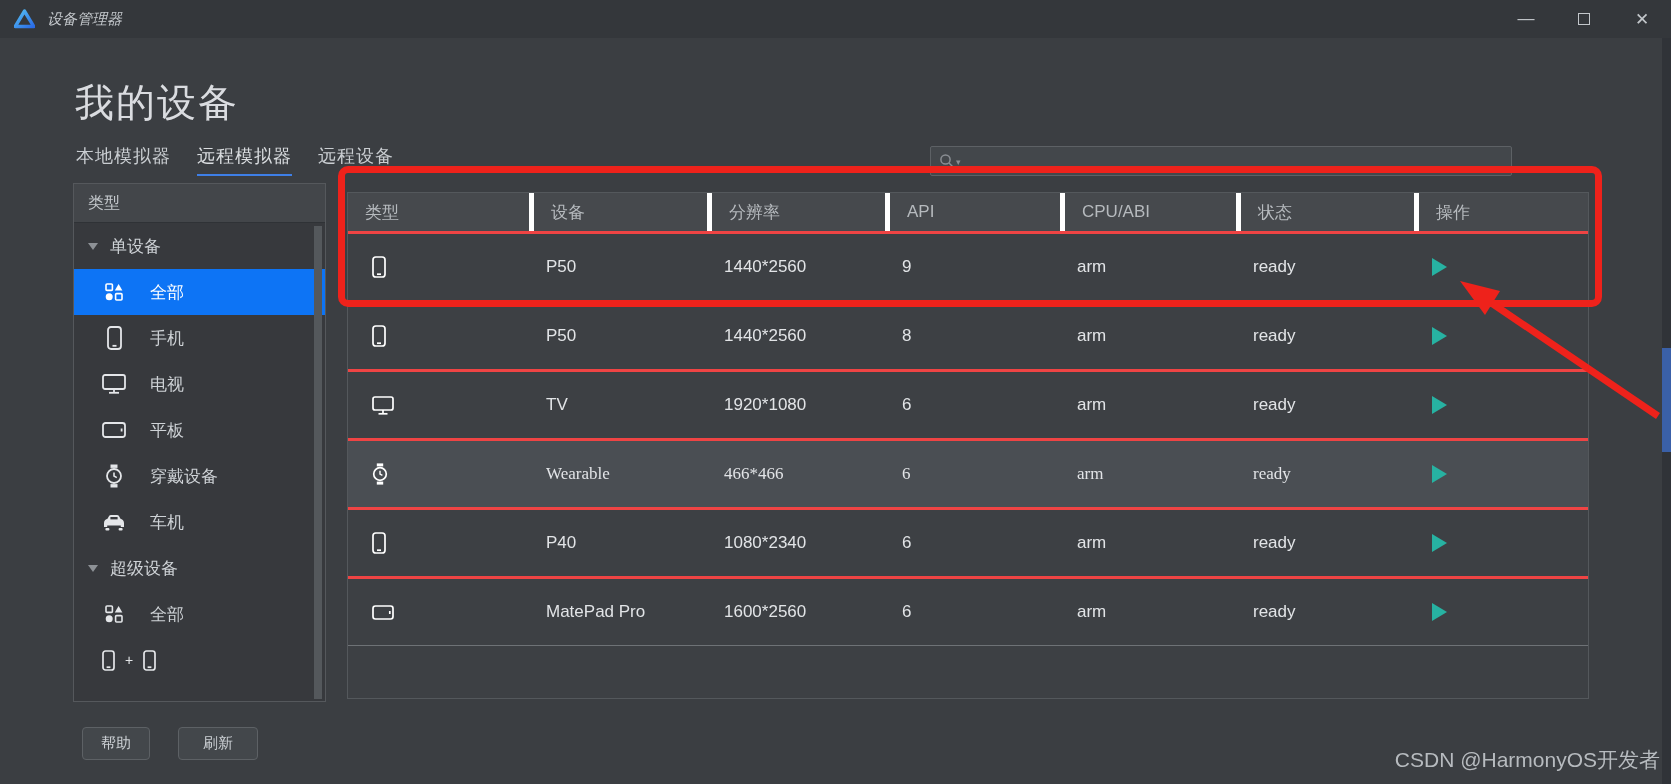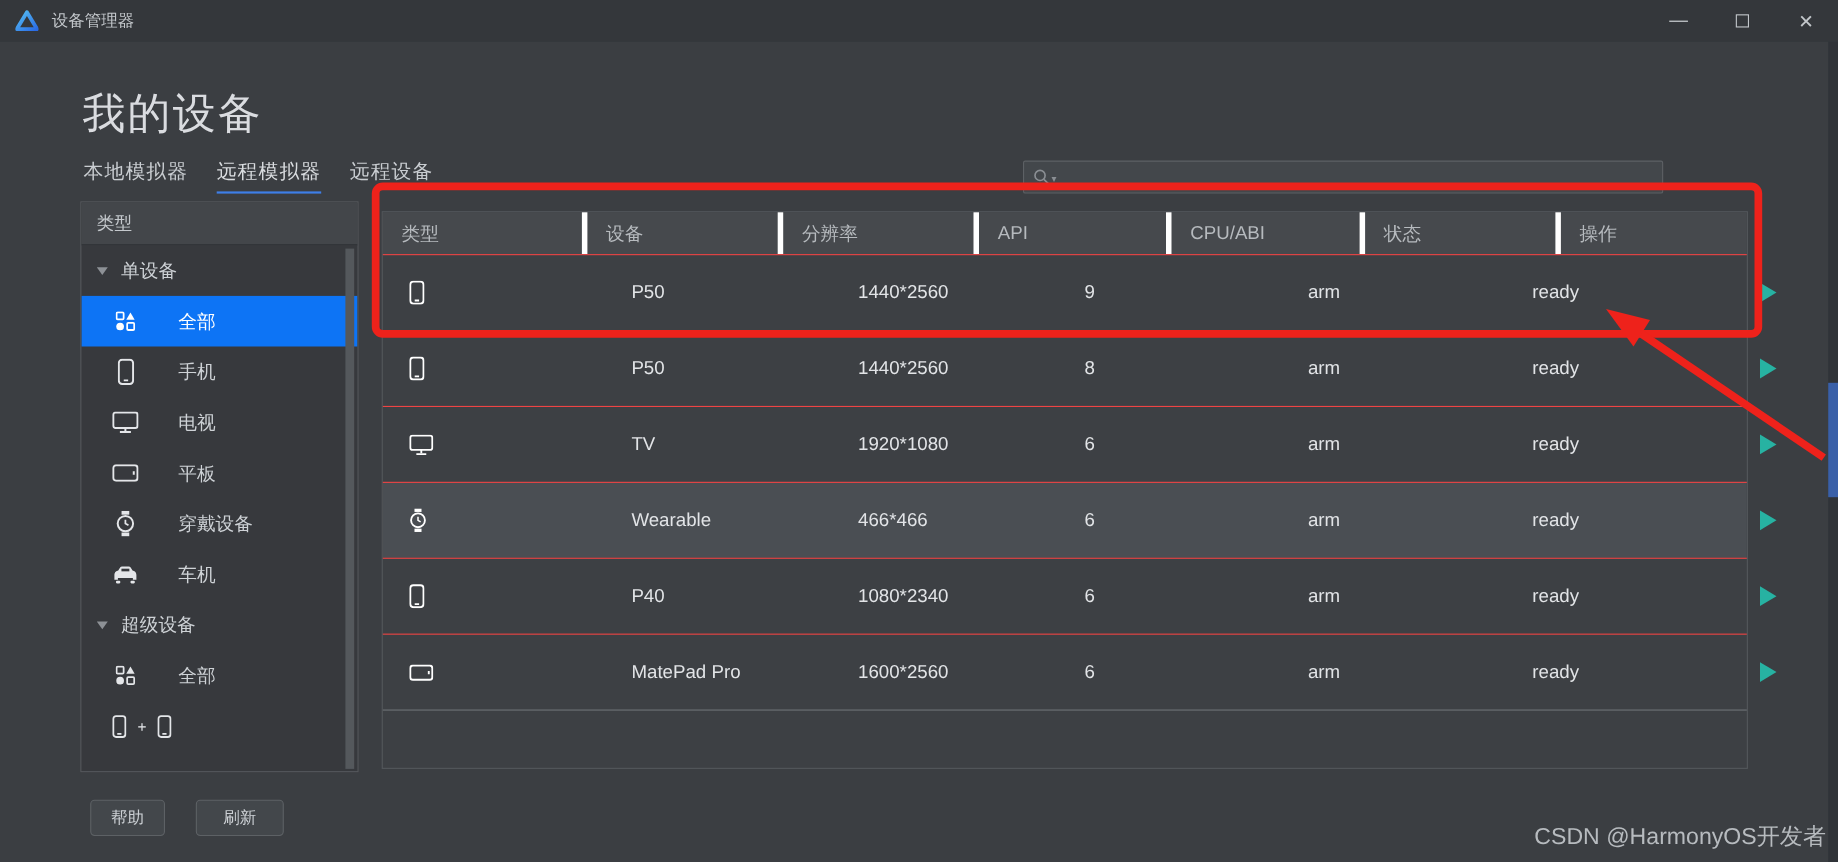--- a/index.html
+++ b/index.html
@@ -11,21 +11,21 @@
     color:#dfe1e4;
   }
   .cjk { font-family:"Liberation Serif","DejaVu Serif",serif; }
 
   
   .titlebar{
     position:absolute; left:0; top:0; width:1671px; height:38px;
     background:#34373b; display:flex; align-items:center;
   }
   .titlebar .logo{ margin-left:14px; display:flex; align-items:center; }
-  .titlebar .app-title{ margin-left:12px; font-size:15px; color:#c3c7cb; }
+  .titlebar .app-title{ margin-left:12px; font-size:15px; color:#c3c7cb;font-style:italic; }
   .win-controls{ position:absolute; right:0; top:0; height:38px; display:flex; align-items:center; }
   .win-btn{ width:58px; height:38px; display:flex; align-items:center; justify-content:center;
             color:#c3c7cb; font-size:17px; cursor:default; }
   .win-btn .maxbox{ width:12px; height:12px; border:1.5px solid #c3c7cb; display:block; }
 
   
   .page-title{ position:absolute; left:75px; top:76px; font-size:39px; color:#dadce0; letter-spacing:2px; }
   .tabs{ position:absolute; left:76px; top:144px; display:flex; gap:26px; }
   .tab{ font-size:18px; color:#c9cdd1; padding-bottom:6px; letter-spacing:1px; }
   .tab.active{ color:#d9dcdf; border-bottom:2px solid #3e7fe8; }
@@ -44,43 +44,43 @@
   .sidebar{ position:absolute; left:73px; top:183px; width:253px; height:519px;
             background:#37393d; border:1px solid #55585c; overflow:hidden; }
   .sb-header{ height:39px; background:#43464a; border-bottom:1px solid #2f3236;
               display:flex; align-items:center; padding-left:14px;
               font-size:16px; color:#c5c9cd; }
   .sb-item{ height:46px; display:flex; align-items:center; font-size:17px; color:#ced2d6; cursor:default; }
   .sb-group{ padding-left:14px; }
   .tri-down{ width:0; height:0; border-left:5.5px solid transparent; border-right:5.5px solid transparent;
              border-top:7px solid #8d9196; margin-right:12px; }
   .sb-child .ic{ width:24px; display:flex; justify-content:center; margin-left:28px; }
-  .sb-child .lbl{ margin-left:36px; }
+  .sb-child .lbl{ margin-left:24px; }
   .sb-child.selected{ background:#0d74f5; color:#ffffff; }
   .sb-combo{ margin-left:28px; display:flex; align-items:center; gap:10px; color:#e4e6e9; font-size:14px; }
   .sb-scroll{ position:absolute; right:3px; top:42px; width:8px; height:473px; background:#54585c; }
 
   
   .footer-btn{ position:absolute; top:727px; height:33px; background:#43474b;
                border:1px solid #5d6165; border-radius:4px; color:#ccd0d4; font-size:15px;
                display:flex; align-items:center; justify-content:center; cursor:default; }
   .btn-help{ left:82px; width:68px; }
   .btn-refresh{ left:178px; width:80px; }
 
   
   .devtable{ position:absolute; left:347px; top:192px; width:1242px; height:507px;
              background:#3d4044; border:1px solid #54585c; display:flex; flex-direction:column; }
   .cols{ display:grid; grid-template-columns:181px 178px 178px 175px 176px 178px 1fr; }
   .thead{ height:38px; background:#46494d; color:#b6babe; }
   .thead .cell{ display:flex; align-items:center; padding-left:17px; font-size:17px; border-left:5px solid #ffffff; }
   .thead .cell:first-child{ border-left:none; }
-  .trow{ height:69px; border-top:1px solid #ef4444; color:#e2e4e7; font-size:17px; cursor:default;gap:28px; }
+  .trow{ height:69px; border-top:3px solid #ef4444; color:#e2e4e7; font-size:17px; cursor:default; }
   .trow .cell{ display:flex; align-items:center; padding-left:17px; }
   .trow .cell.icon-cell{ padding-left:24px; }
-  .trow.hl{ background:#4a4e53; }
+  .trow.hl{ background:#4a4e53;font-family:Liberation Serif, serif; }
   .tfiller{ flex:1; border-top:1px solid #6e7276; }
   .playbtn{ display:flex; align-items:center; cursor:pointer; }
 
   
   .anno-rect{ position:absolute; left:338px; top:166px; width:1264px; height:141px;
               border:7px solid #ee221b; border-radius:10px; pointer-events:none; z-index:50; }
   .anno-arrow{ position:absolute; left:0; top:0; width:1671px; height:784px; pointer-events:none; z-index:51; }
 
   
   .page-scroll{ position:absolute; right:0; top:38px; width:9px; height:746px; background:#303338; }

